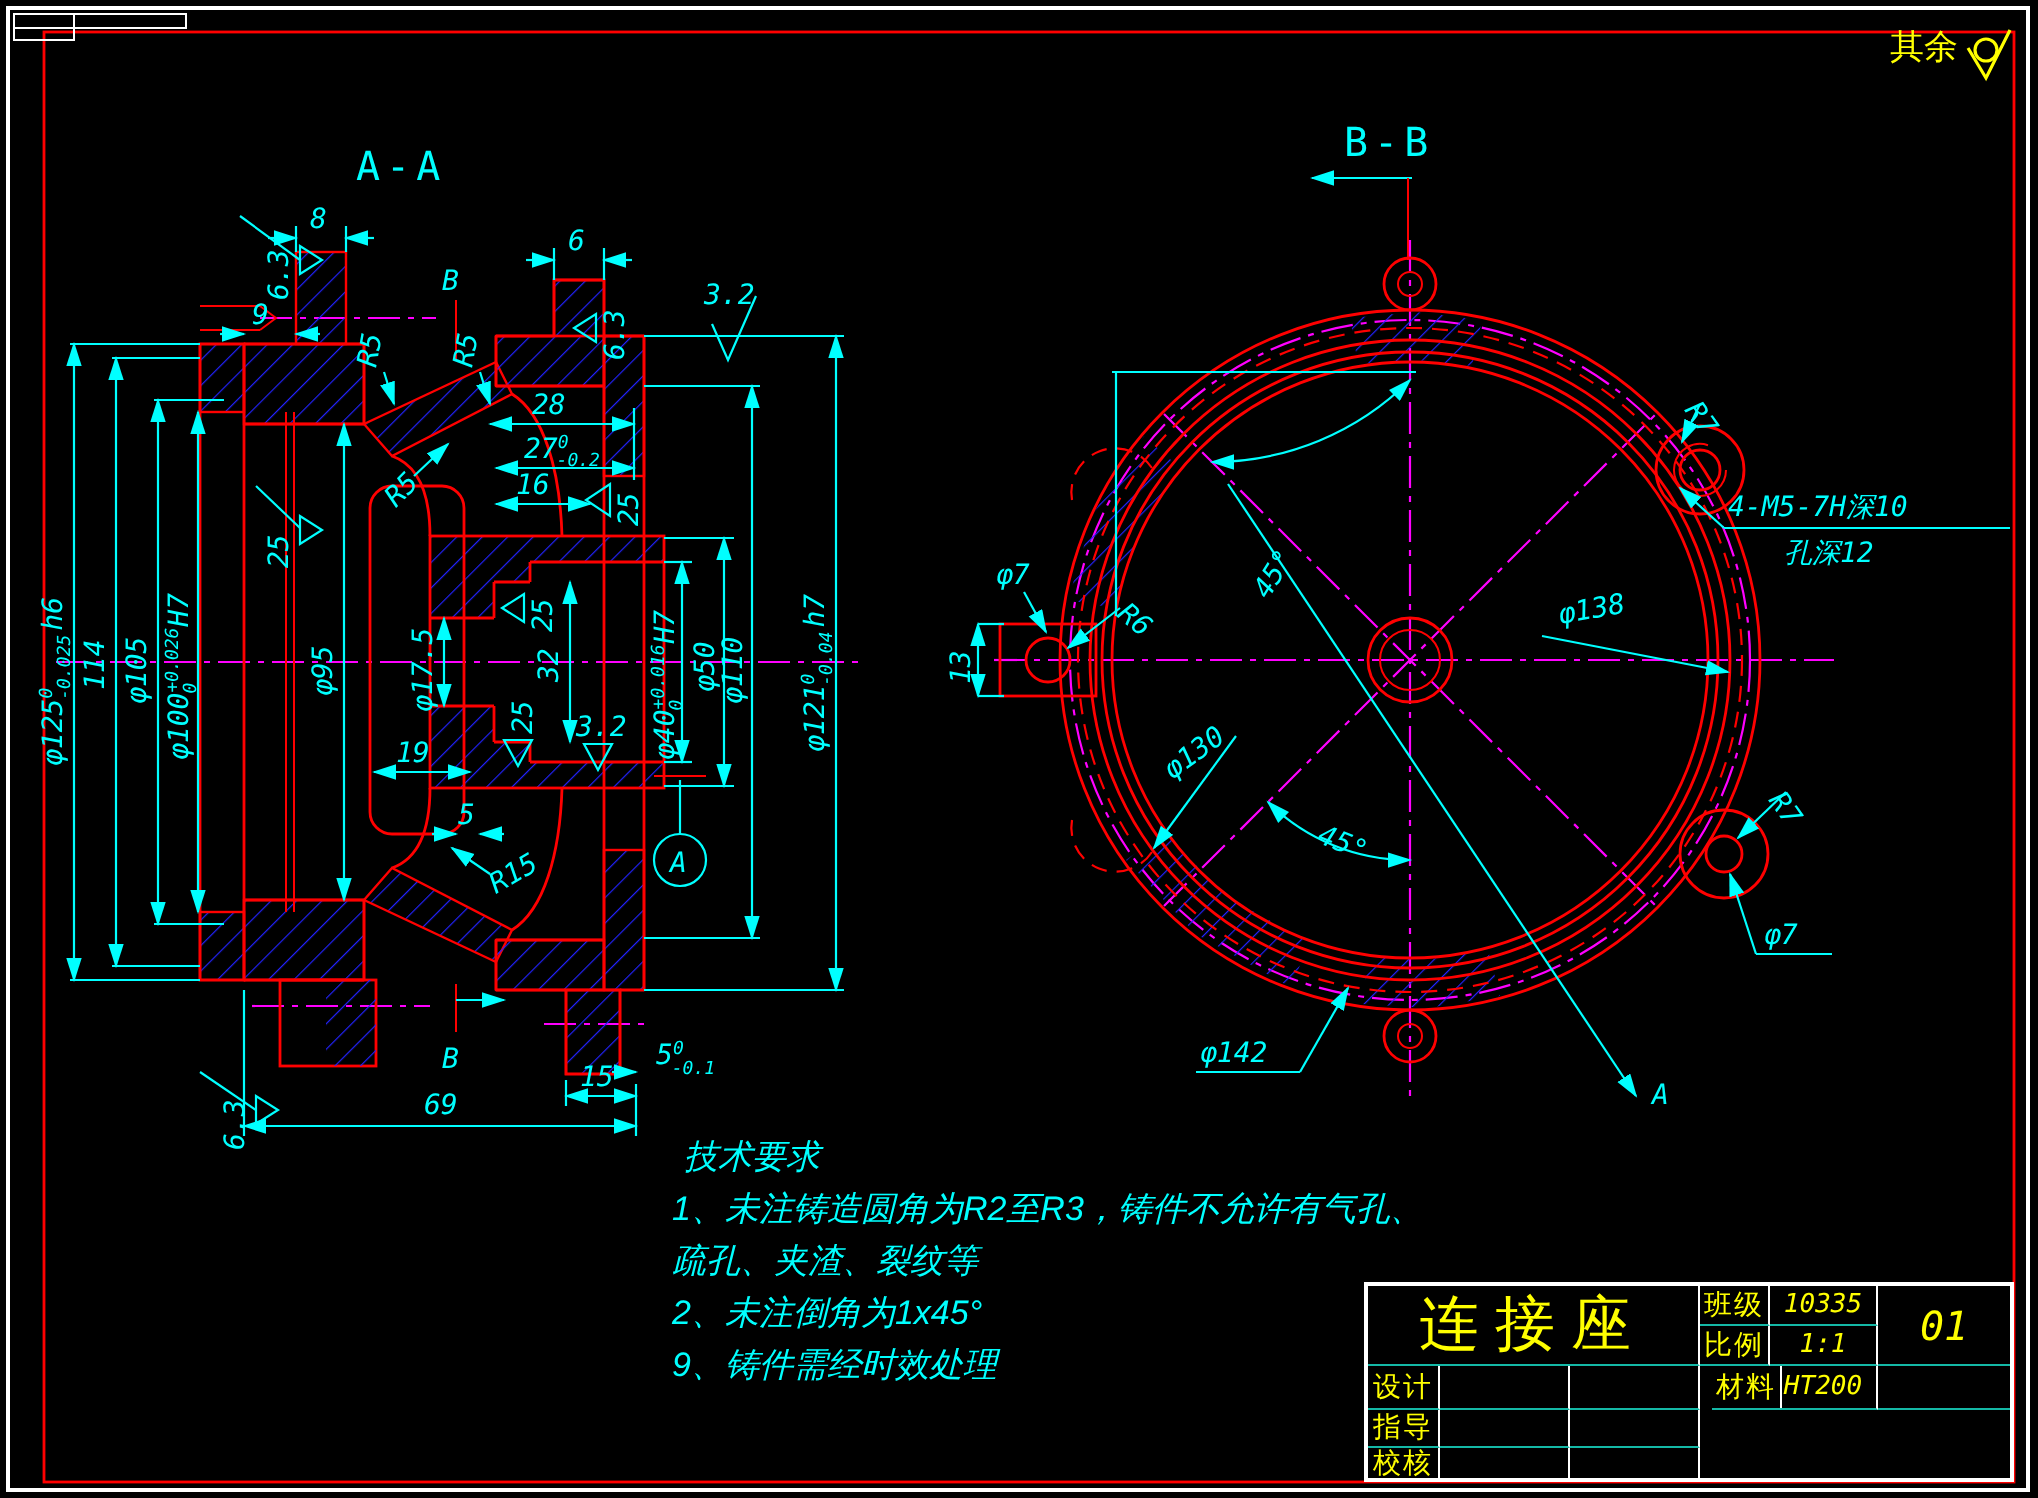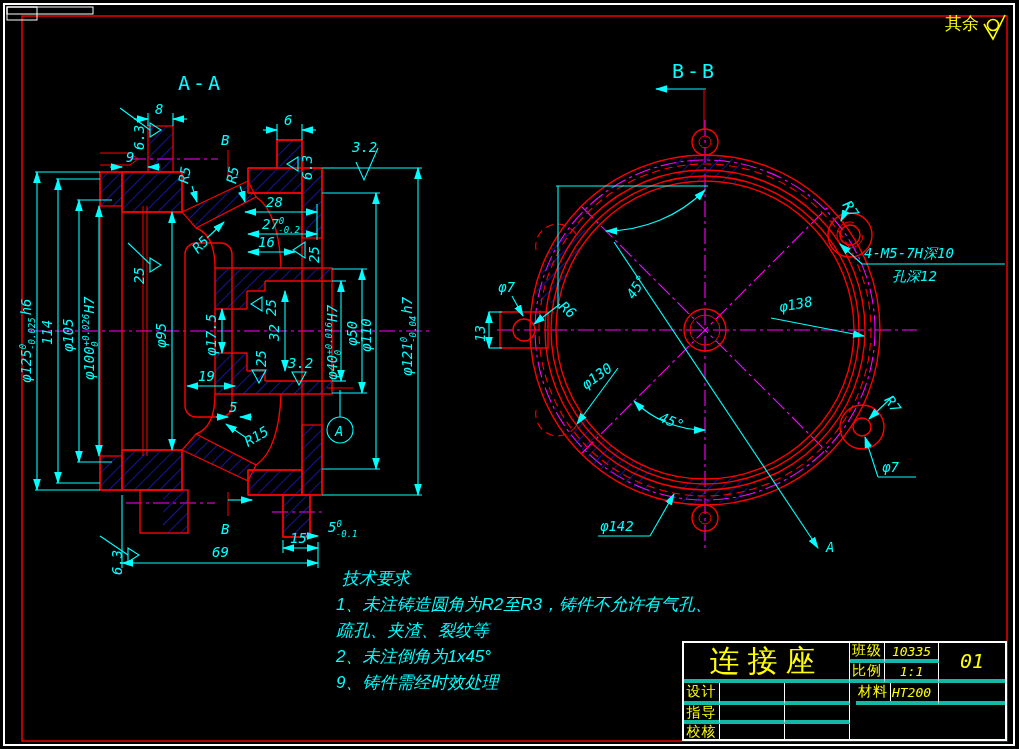--- a/index.html
+++ b/index.html
@@ -17,21 +17,21 @@
   .ht{fill:url(#hatch);stroke:#ff0000;stroke-width:1.2;}
   .htn{fill:url(#hatch);stroke:none;}
   .wt{stroke:#ffffff;fill:none;}
   
   #tech{position:absolute;left:336px;top:566px;width:400px;color:#00ffff;
         font-size:17px;line-height:26px;white-space:nowrap;font-style:italic;}
   
   #tblock{position:absolute;left:682px;top:641px;width:325px;height:100px;
           border:2px solid #fff;box-sizing:border-box;color:#ffff00;}
   #tblock .cell{position:absolute;box-sizing:border-box;border-right:1px solid #fff;
-          border-bottom:4px solid #14b8a6;display:flex;align-items:center;justify-content:center;
+          border-bottom:1px solid #14b8a6;display:flex;align-items:center;justify-content:center;
           overflow:hidden;}
   .tb-name{font-size:30px;letter-spacing:8px;}
   .tb-no{font-size:20px;font-family:"DejaVu Sans Mono",monospace;font-style:italic;}
   .tb-lab{font-size:14px;letter-spacing:1px;}
   .tb-val{font-size:13px;font-family:"DejaVu Sans Mono",monospace;font-style:italic;}
   
   #snote{position:absolute;left:945px;top:12px;color:#ffff00;font-size:17px;
          display:flex;align-items:flex-start;gap:3px;}
 </style>
 </head>

